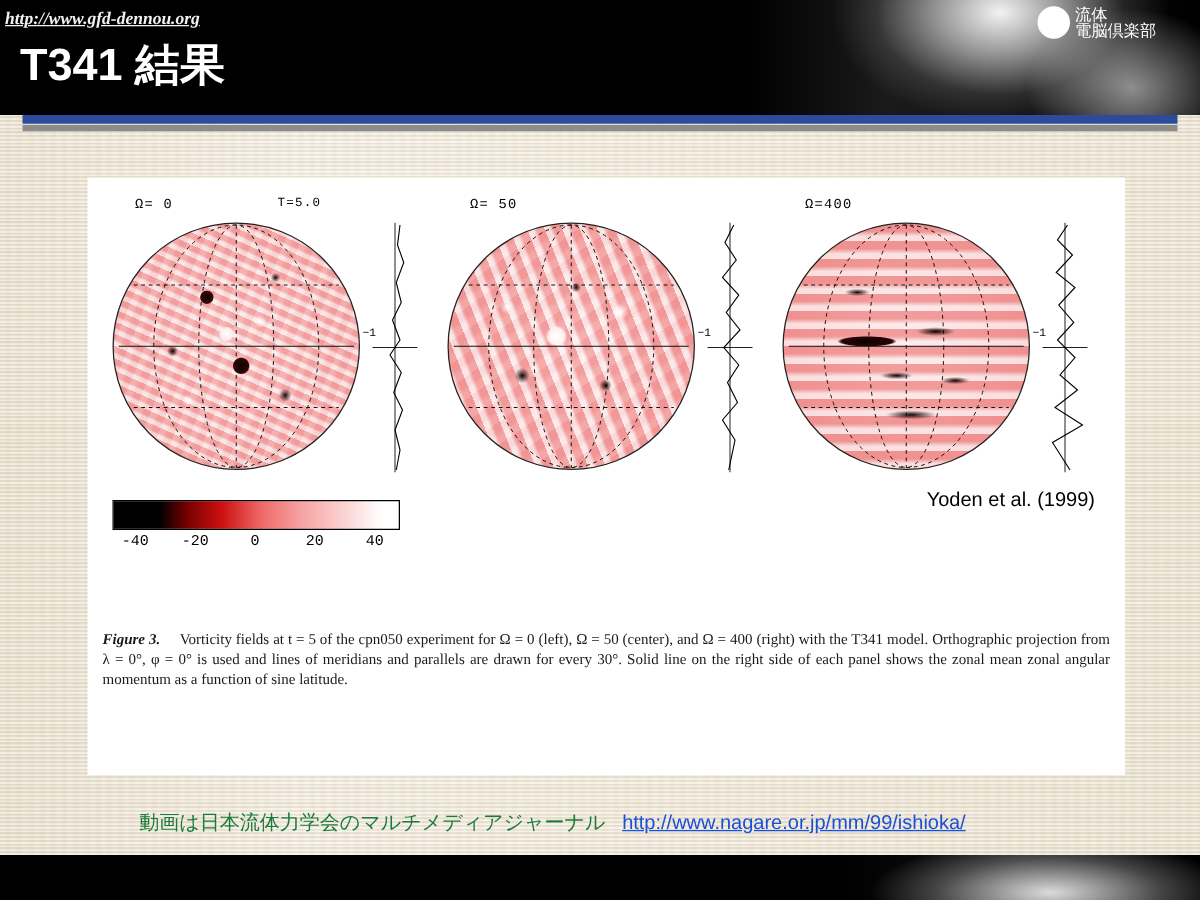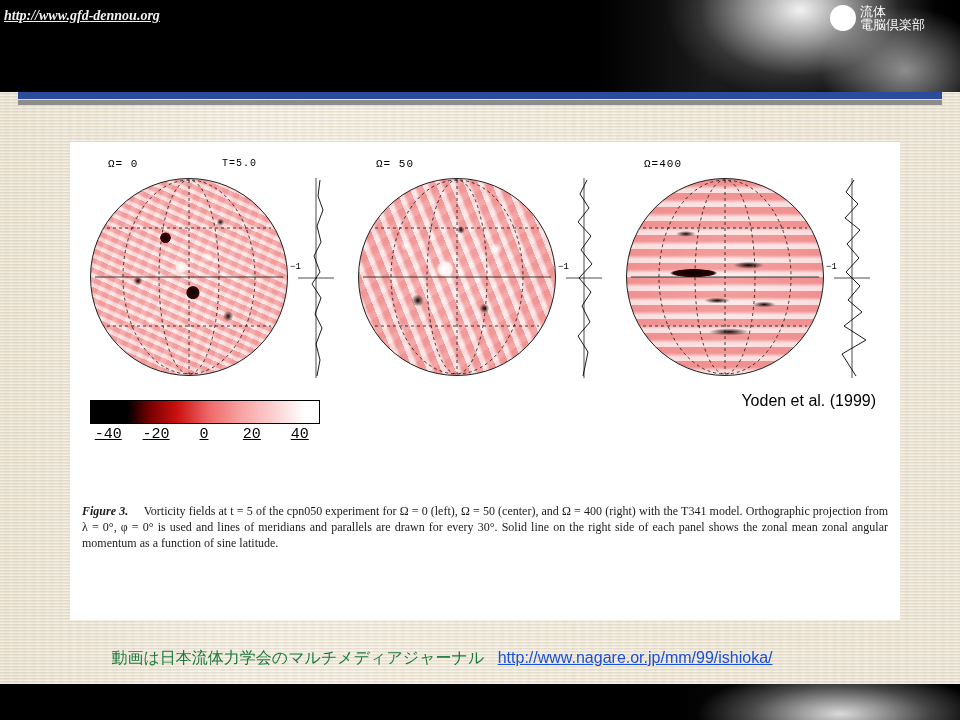--- a/index.html
+++ b/index.html
@@ -206,24 +206,23 @@
   }
   .cb-ticks {
     position: relative;
     width: 228px;
     height: 14px;
     margin-top: 2px;
   }
   .cb-ticks span {
     position: absolute;
     font-family: "Liberation Mono", monospace;
-    font-size: 15px;
+    font-size: 12px;
     color: #000;
     transform: translateX(-50%);
-    text-decoration: underline;
   }
   
   .citation {
     position: absolute;
     right: 24px;
     top: 250px;
     font-size: 16px;
     color: #000;
     white-space: nowrap;
   }
@@ -309,20 +308,21 @@
     color: #ffffff;
     line-height: 13px;
   }
 </style>
 </head>
 <body>
 
 <div class="slide">
 
   <div class="top-banner"></div>
+  <div class="slide-title">T341 結果</div>
   <div class="bar-blue"></div>
   <div class="bar-gray"></div>
 
   <div class="figure-panel">
 
     <div class="globes">
 
       <div class="globe-block g1">
         <div class="omega-label">Ω=   0</div>
         <div class="tlabel">T=5.0</div>

